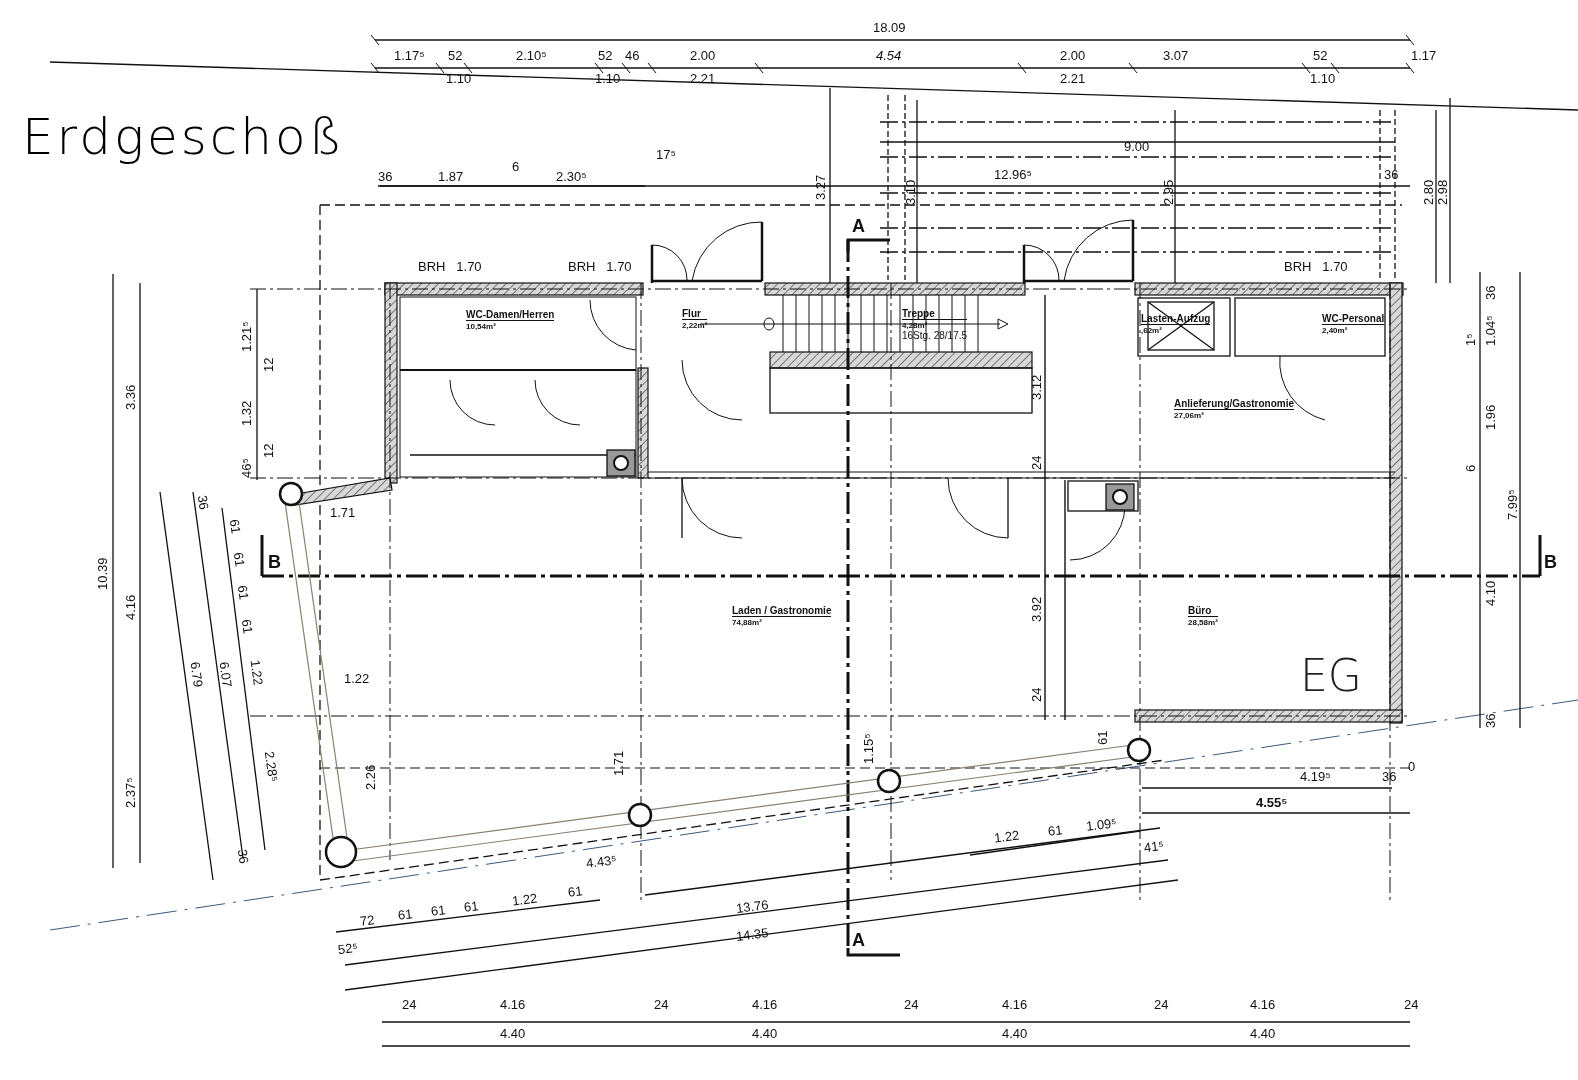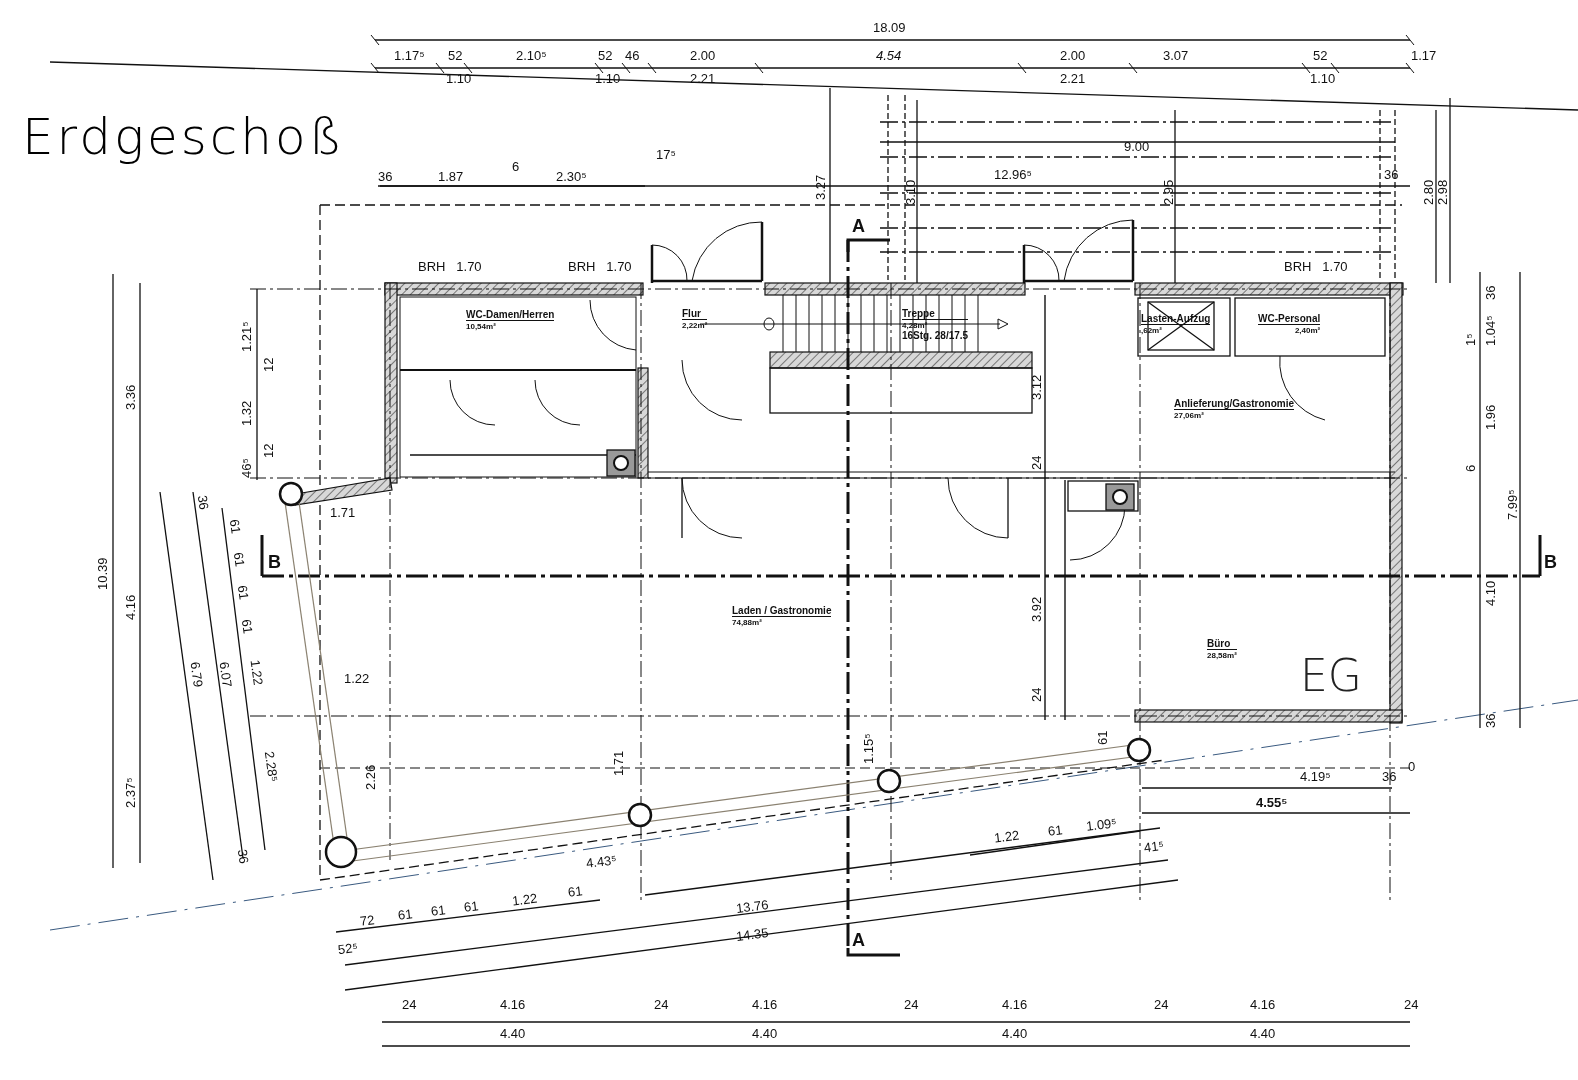--- a/index.html
+++ b/index.html
@@ -209,26 +209,26 @@
 
 <div class="title">Erdgeschoß</div>
 <div class="eg">EG</div>
 <div class="sec" style="left:852px;top:216px;">A</div>
 <div class="sec" style="left:852px;top:930px;">A</div>
 <div class="sec" style="left:268px;top:552px;">B</div>
 <div class="sec" style="left:1544px;top:552px;">B</div>
 
 <div class="room" style="left:466px;top:309px;"><span>WC-Damen/Herren</span><span class="a">10,54m²</span></div>
 <div class="room" style="left:682px;top:308px;"><span>Flur</span><span class="a">2,22m²</span></div>
-<div class="room" style="left:902px;top:308px;"><span>Treppe</span><span class="a">4,28m²</span><span style="display:block;font-size:10px;font-weight:bold;text-align:center;">16Stg. 28/17.5</span></div>
+<div class="room" style="left:902px;top:308px;"><span>Treppe</span><span class="a">4,28m²</span><span style="display:block;font-size:10px;font-weight:normal;text-align:center;">16Stg. 28/17.5</span></div>
 <div class="room" style="left:1141px;top:313px;"><span>Lasten-Aufzug</span><span class="a">,62m²</span></div>
-<div class="room" style="left:1258px;top:313px;text-align:right;"><span>WC-Personal</span><span class="a">2,40m²</span></div>
+<div class="room" style="left:1322px;top:313px;"><span>WC-Personal</span><span class="a">2,40m²</span></div>
 <div class="room" style="left:1174px;top:398px;"><span>Anlieferung/Gastronomie</span><span class="a">27,06m²</span></div>
 <div class="room" style="left:732px;top:605px;"><span>Laden / Gastronomie</span><span class="a">74,88m²</span></div>
-<div class="room" style="left:1188px;top:638px;margin-left:19px;"><span>Büro</span><span class="a">28,58m²</span></div>
+<div class="room" style="left:1188px;top:605px;"><span>Büro</span><span class="a">28,58m²</span></div>
 
 <div class="t" style="left:418px;top:260px;"><span>BRH</span>&nbsp;&nbsp;&nbsp;<span>1.70</span></div>
 <div class="t" style="left:568px;top:260px;"><span>BRH</span>&nbsp;&nbsp;&nbsp;<span>1.70</span></div>
 <div class="t" style="left:1284px;top:260px;"><span>BRH</span>&nbsp;&nbsp;&nbsp;<span>1.70</span></div>
 
 <div class="t" style="left:873px;top:21px;">18.09</div>
 <div class="t" style="left:394px;top:49px;">1.17⁵</div>
 <div class="t" style="left:448px;top:49px;">52</div>
 <div class="t" style="left:516px;top:49px;">2.10⁵</div>
 <div class="t" style="left:598px;top:49px;">52</div>

